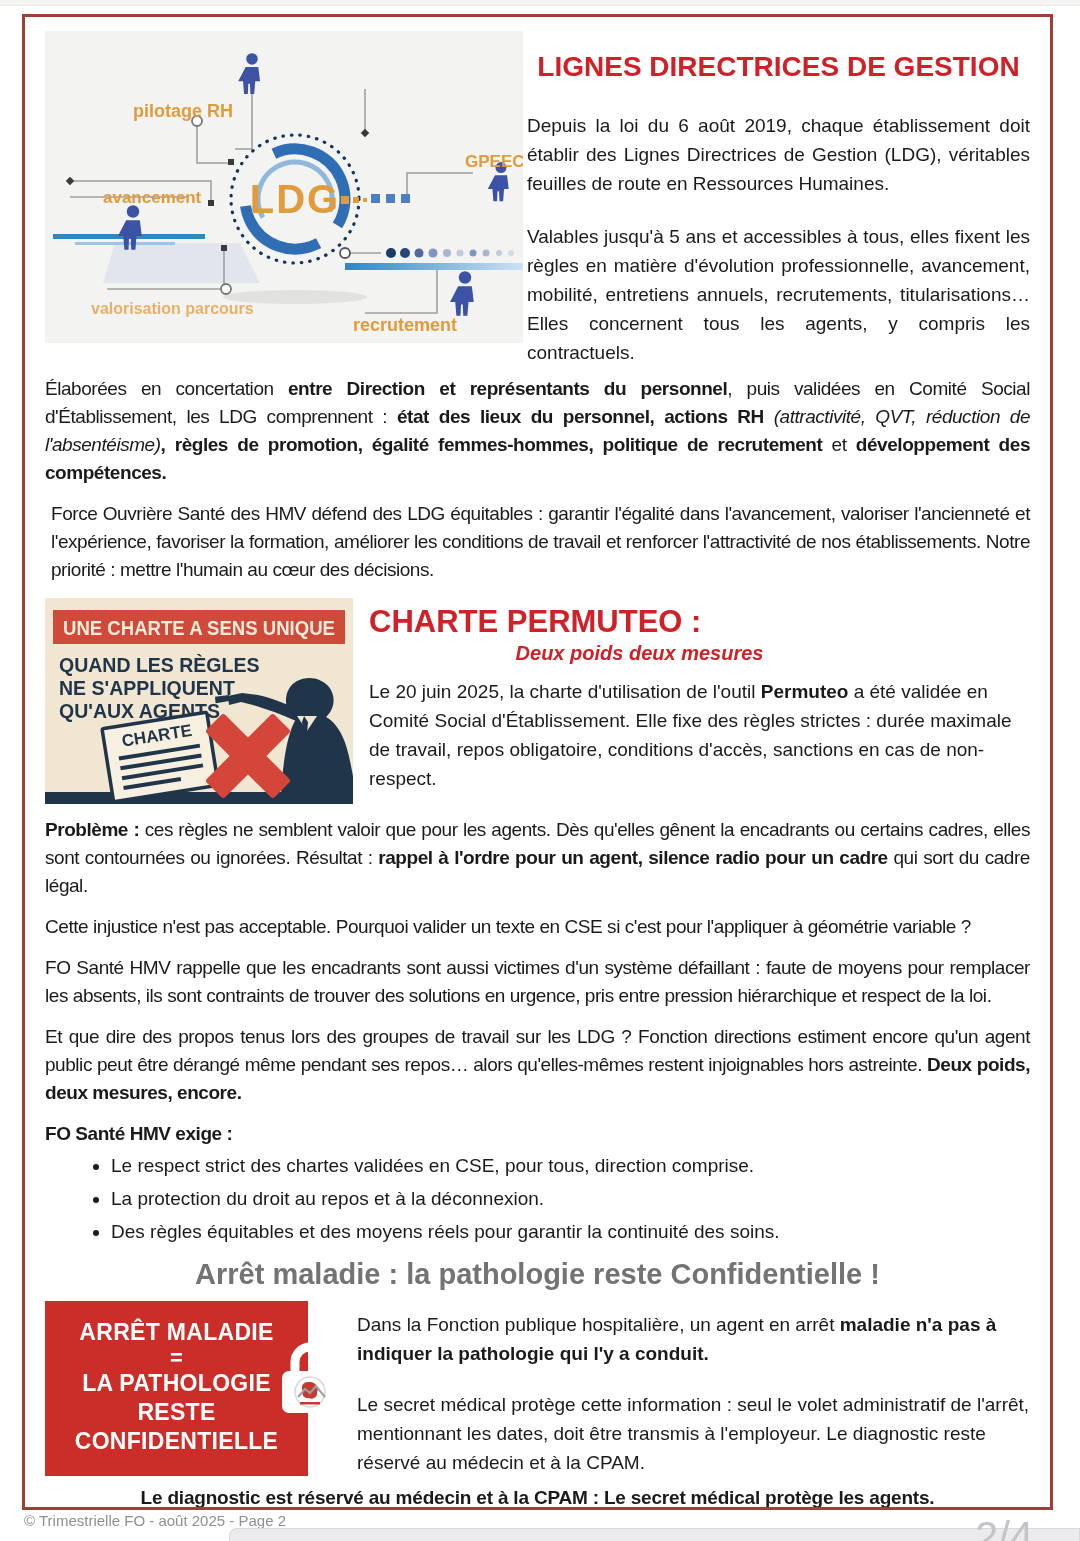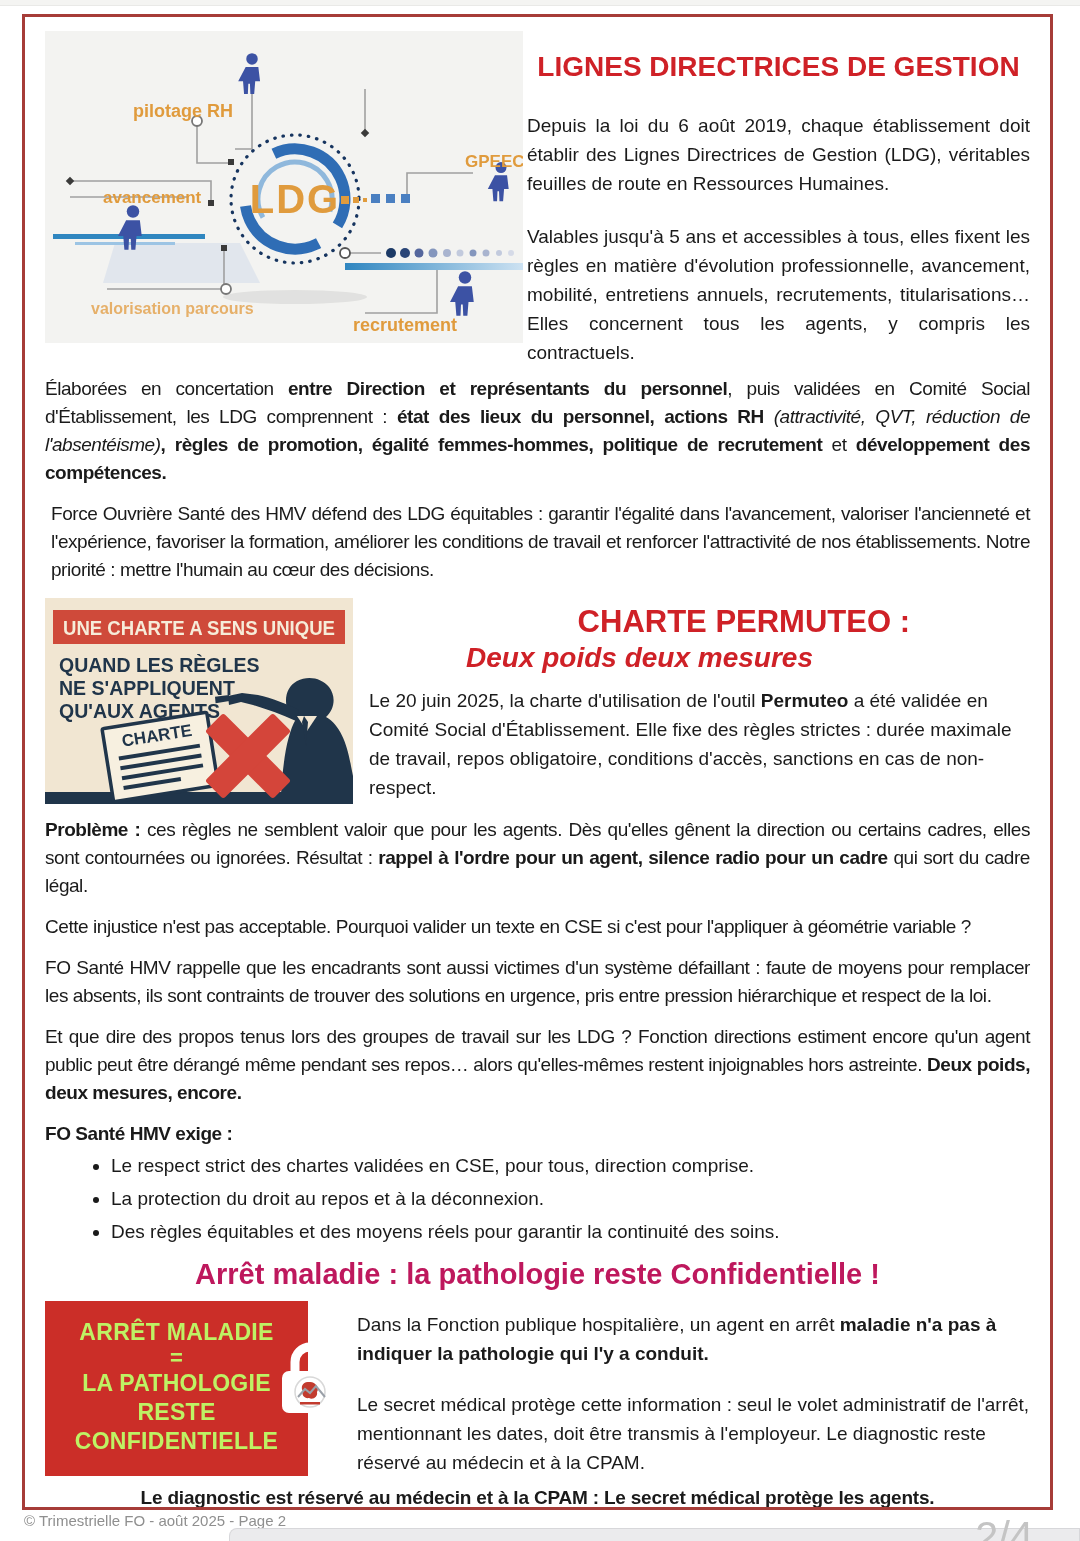--- a/index.html
+++ b/index.html
@@ -20,30 +20,30 @@
   .sec { display:flex; }
   .fig1 { width:478px; height:312px; flex:none; }
   .col1 { flex:1; padding-left:4px; }
   h1.red-title { color:#cf2127; font-size:28px; font-weight:bold; text-align:center; margin-top:20px; letter-spacing:0; }
   .p { font-size:19px; line-height:29px; text-align:justify; }
   .col1 .p { margin-top:24px; }
   .cond { letter-spacing:-0.45px; line-height:28px; margin-top:13px; }
   .sec2 { margin-top:14px; }
   .poster { width:308px; height:206px; flex:none; }
   .col2 { flex:1; padding-left:16px; }
-  h2.permuteo { color:#cf2127; font-size:31px; font-weight:bold; text-align:right; padding-right:120px; margin-top:6px; }
-  .permuteo-sub { color:#cf2127; font-size:28px; font-style:italic; font-weight:600; text-align:center; padding-right:120px; margin-top:2px; }
+  h2.permuteo { color:#cf2127; font-size:31px; font-weight:bold; text-align:left; padding-right:120px; margin-top:6px; }
+  .permuteo-sub { color:#cf2127; font-size:20px; font-style:italic; font-weight:600; text-align:center; padding-right:120px; margin-top:2px; }
   .col2 .p { margin-top:12px; text-align:left; padding-right:14px; }
   ul.demands { margin-top:4px; padding-left:66px; }
   ul.demands li { font-size:19px; line-height:28px; margin-bottom:5px; }
-  h3.sick-heading { color:#be185d; font-size:29px; font-weight:bold; text-align:center; margin-top:12px; }
+  h3.sick-heading { color:#737373; font-size:29px; font-weight:bold; text-align:center; margin-top:12px; }
   .sec3 { margin-top:10px; }
   .sickwrap { width:300px; flex:none; position:relative; height:176px; }
   .sickbox {
-    width:263px; height:175px; background:#cb2e28; color:#bef264;
+    width:263px; height:175px; background:#cb2e28; color:#ffffff;
     text-align:center; padding-top:17px; font-weight:bold;
   }
   .sickbox .bl { font-size:23px; line-height:29px; letter-spacing:0.3px; }
   .sickbox .eq { font-size:22px; line-height:22px; }
   .lock { position:absolute; left:234px; top:34px; }
   .col3 { flex:1; padding-left:12px; }
   .col3 .p { text-align:left; margin-top:9px; }
   .col3 .p + .p { margin-top:22px; }
   .bottom-line { font-size:19px; font-weight:bold; text-align:center; margin-top:10px; letter-spacing:-0.2px; }
   .copyright { position:absolute; left:24px; top:1512px; font-size:15px; color:#8f8f8f; }
@@ -196,21 +196,21 @@
         </g>
       </svg>
     </div>
     <div class="col2">
       <h2 class="permuteo">CHARTE PERMUTEO :</h2>
       <div class="permuteo-sub">Deux poids deux mesures</div>
       <p class="p"><span>Le 20 juin 2025, la charte d'utilisation de l'outil </span><b>Permuteo</b><span> a été validée en Comité Social d'Établissement. Elle fixe des règles strictes : durée maximale de travail, repos obligatoire, conditions d'accès, sanctions en cas de non-respect.</span></p>
     </div>
   </div>
 
-  <p class="p cond" style="margin-top:12px"><b>Problème :</b><span> ces règles ne semblent valoir que pour les agents. Dès qu'elles gênent la direction ou certains cadres, elles sont contournées ou ignorées. Résultat : </span><b>rappel à l'ordre pour un agent, silence radio pour un cadre</b><span> qui sort du cadre légal.</span></p>
+  <p class="p cond" style="margin-top:12px"><b>Problème :</b><span> ces règles ne semblent valoir que pour les agents. Dès qu'elles gênent la encadrants ou certains cadres, elles sont contournées ou ignorées. Résultat : </span><b>rappel à l'ordre pour un agent, silence radio pour un cadre</b><span> qui sort du cadre légal.</span></p>
 
   <p class="p cond">Cette injustice n'est pas acceptable. Pourquoi valider un texte en CSE si c'est pour l'appliquer à géométrie variable ?</p>
 
   <p class="p cond">FO Santé HMV rappelle que les encadrants sont aussi victimes d'un système défaillant : faute de moyens pour remplacer les absents, ils sont contraints de trouver des solutions en urgence, pris entre pression hiérarchique et respect de la loi.</p>
 
   <p class="p cond"><span>Et que dire des propos tenus lors des groupes de travail sur les LDG ? Fonction directions estiment encore qu'un agent public peut être dérangé même pendant ses repos… alors qu'elles-mêmes restent injoignables hors astreinte. </span><b>Deux poids, deux mesures, encore.</b></p>
 
   <p class="p cond" style="font-weight:bold">FO Santé HMV exige :</p>
 
   <ul class="demands">

